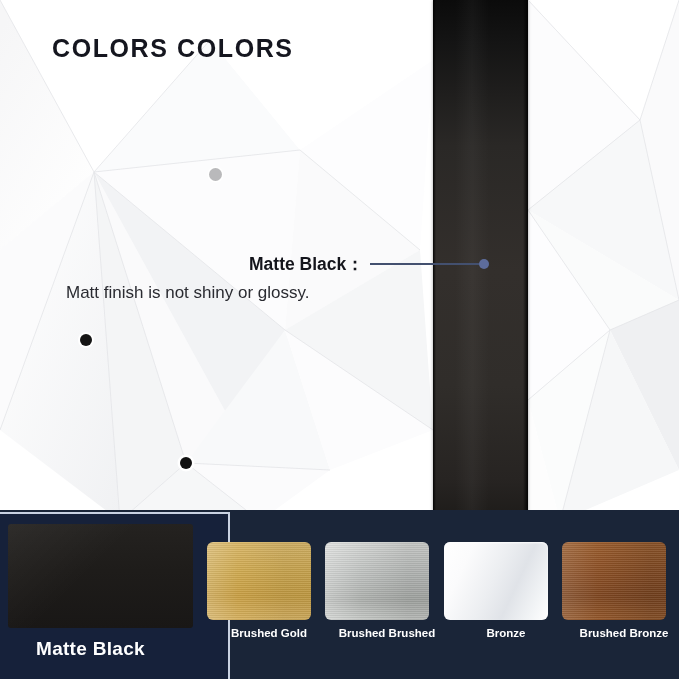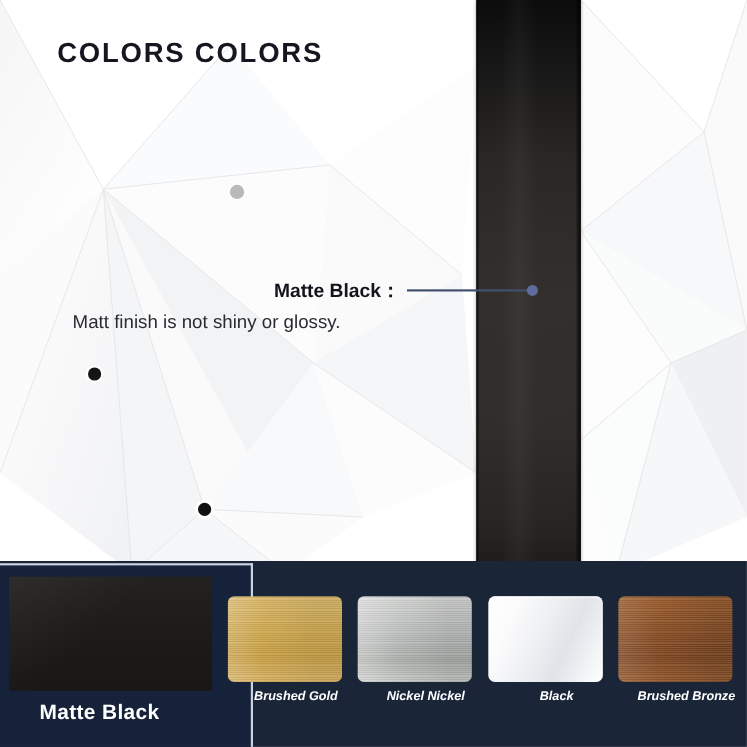--- a/index.html
+++ b/index.html
@@ -181,21 +181,20 @@
     color: #ffffff;
     letter-spacing: 0.3px;
     white-space: nowrap;
   }
 
   
   .swatch-item {
     position: absolute;
     top: 542px;
     width: 124px;
-    font-style: italic;
   }
   .swatch-item .chip {
     width: 104px;
     height: 78px;
     border-radius: 6px;
     position: relative;
     overflow: hidden;
   }
   .swatch-item .chip-label {
     display: block;
@@ -348,26 +347,26 @@
     <div class="chip-label">Matte Black</div>
   </div>
 
   <div class="swatch-item" id="swatch-gold">
     <div class="chip chip-gold tex-brushed"></div>
     <span class="chip-label">Brushed Gold</span>
   </div>
 
   <div class="swatch-item" id="swatch-nickel">
     <div class="chip chip-nickel tex-brushed"></div>
-    <span class="chip-label">Nickel Nickel</span>
+    <span class="chip-label">Brushed Brushed</span>
   </div>
 
   <div class="swatch-item" id="swatch-chrome">
     <div class="chip chip-chrome"></div>
-    <span class="chip-label">Black</span>
+    <span class="chip-label">Bronze</span>
   </div>
 
   <div class="swatch-item" id="swatch-bronze">
     <div class="chip chip-bronze tex-brushed"></div>
     <span class="chip-label">Brushed Bronze</span>
   </div>
 
 </div>
 
 </body></html>

